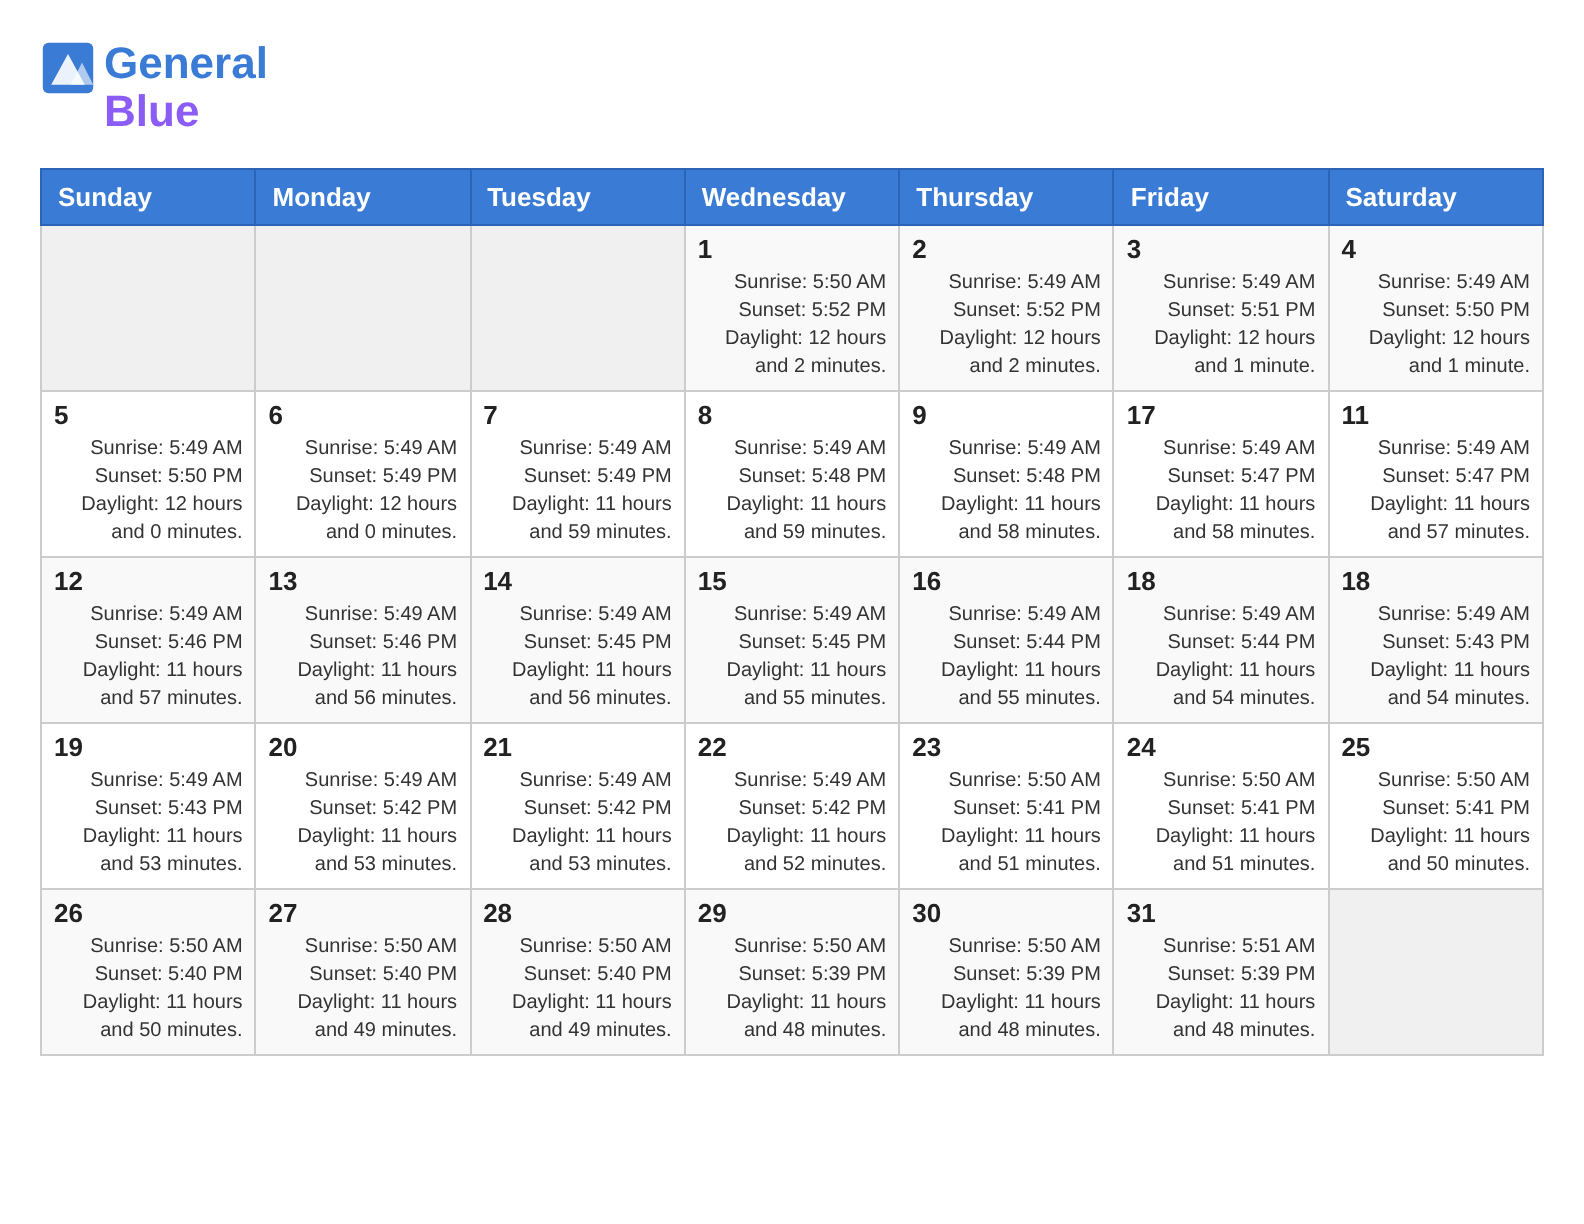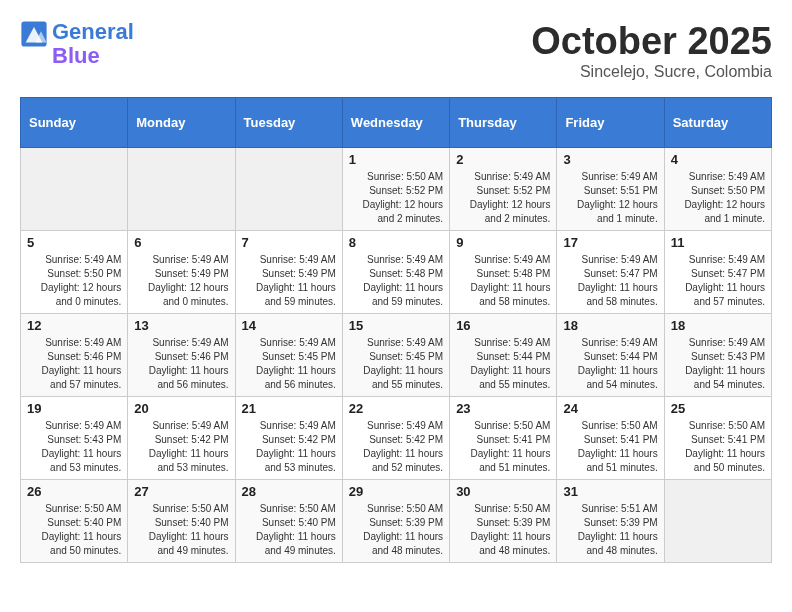--- a/index.html
+++ b/index.html
@@ -50,21 +50,21 @@
     .calendar {
       width: 100%;
       border-collapse: collapse;
       border: 1px solid #ccc;
     }
     .calendar th {
       background-color: #3a7bd5;
       color: #fff;
       font-size: 13px;
       font-weight: bold;
-      padding: 17px 8px;
+      padding: 6px 8px;
       text-align: left;
       border: 1px solid #2c65b8;
     }
     .calendar td {
       vertical-align: top;
       border: 1px solid #ccc;
       padding: 4px 6px;
       width: 107px;
       min-height: 90px;
       background: #fff;
@@ -101,24 +101,20 @@
       <polygon points="8,32 20,10 32,32" fill="white" opacity="0.9"></polygon>
       <polygon points="22,32 30,16 38,32" fill="white" opacity="0.6"></polygon>
     </svg>
     <div>
       <div class="logo-text">
         <span>General</span><br>
         <span style="color:#8b5cf6;">Blue</span>
       </div>
     </div>
   </div>
-  <div class="title-block">
-    <div class="month-title">October 2025</div>
-    <div class="subtitle">Sincelejo, Sucre, Colombia</div>
-  </div>
 </div>
 
 <table class="calendar">
   <thead>
     <tr>
     <th>Sunday</th>
         <th>Monday</th>
         <th>Tuesday</th>
         <th>Wednesday</th>
         <th>Thursday</th>

